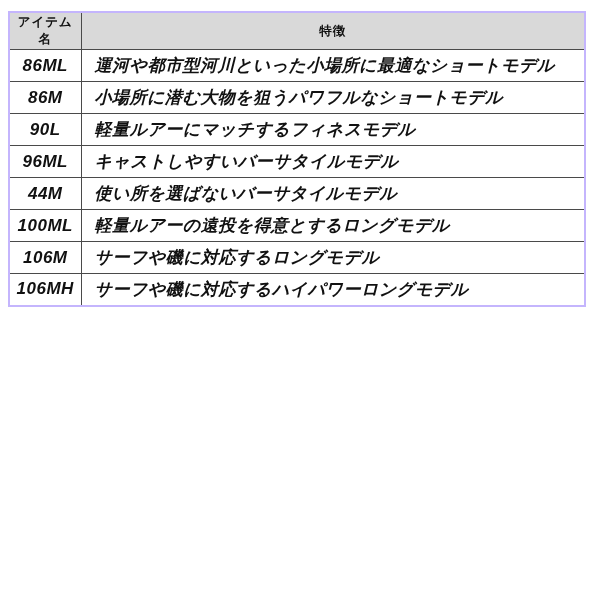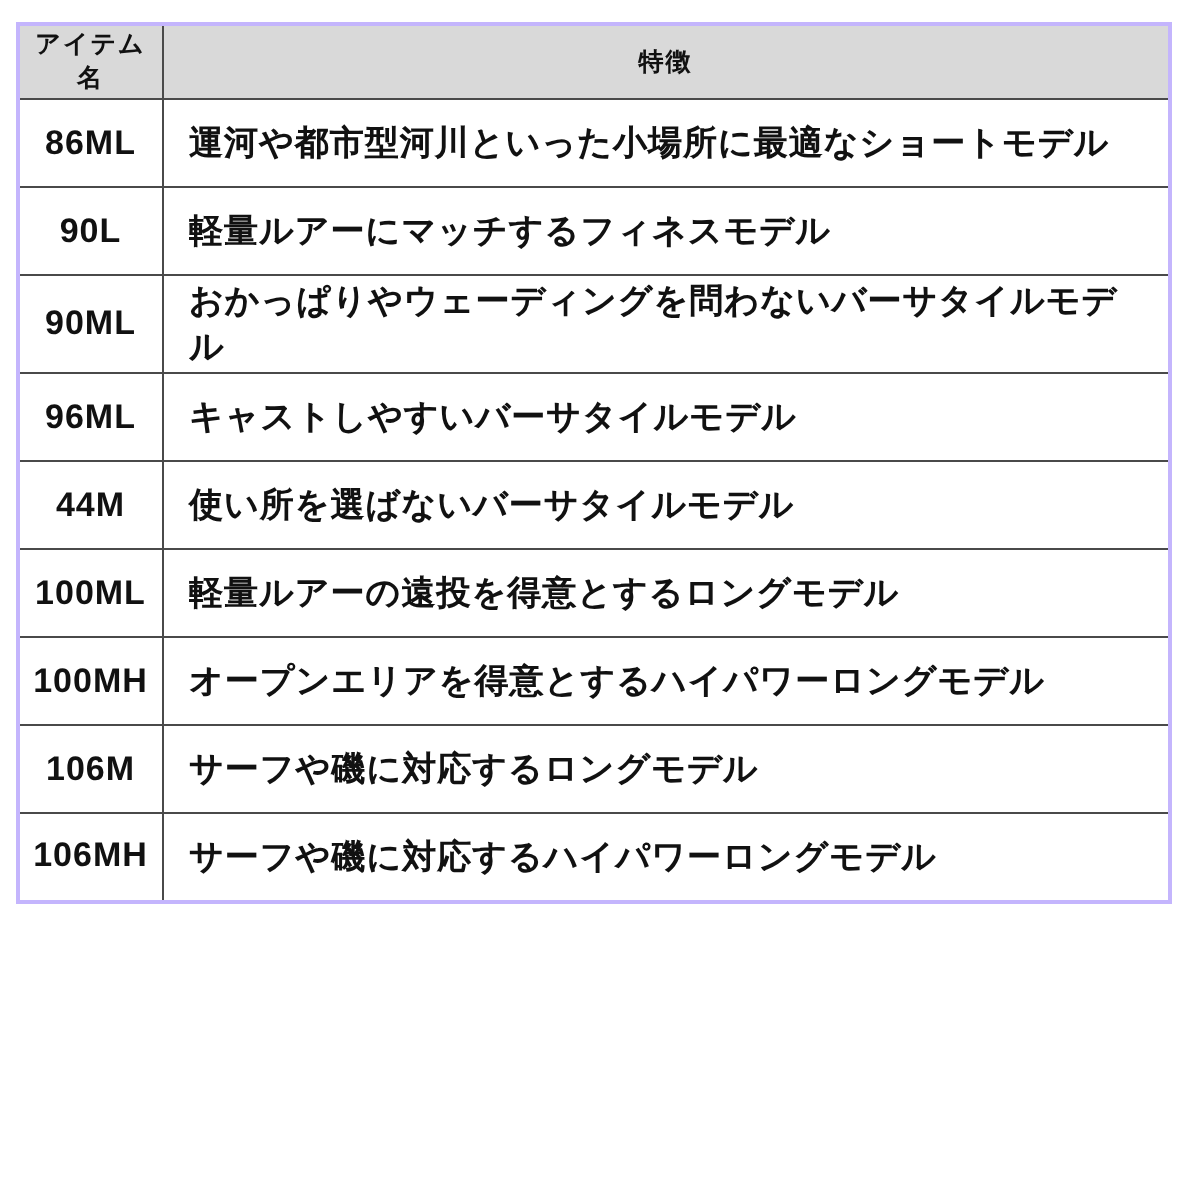--- a/index.html
+++ b/index.html
@@ -32,22 +32,23 @@
   }
   table.spec-table thead th {
     background: #d9d9d9;
     height: 34px;
     font-size: 12.5px;
     text-align: center;
     letter-spacing: 1px;
   }
   table.spec-table tbody td {
     background: #ffffff;
-    height: 44px;
+    height: 32px;
     font-size: 17px;
+    font-style: italic;
   }
   td.col-item {
     text-align: center;
     letter-spacing: 0.5px;
   }
   td.col-feature {
     text-align: left;
     padding-left: 13px;
     padding-right: 10px;
     letter-spacing: 0.5px;
@@ -69,44 +70,40 @@
         <th>アイテム名</th>
         <th>特徴</th>
       </tr>
     </thead>
     <tbody id="spec-table-body">
         <tr>
           <td class="col-item">86ML</td>
           <td class="col-feature">運河や都市型河川といった小場所に最適なショートモデル</td>
         </tr>
         <tr>
+          <td class="col-item">86M</td>
+          <td class="col-feature">小場所に潜む大物を狙うパワフルなショートモデル</td>
+        </tr>
+        <tr>
           <td class="col-item">90L</td>
           <td class="col-feature">軽量ルアーにマッチするフィネスモデル</td>
-        </tr>
-        <tr>
-          <td class="col-item">90ML</td>
-          <td class="col-feature">おかっぱりやウェーディングを問わないバーサタイルモデル</td>
         </tr>
         <tr>
           <td class="col-item">96ML</td>
           <td class="col-feature">キャストしやすいバーサタイルモデル</td>
         </tr>
         <tr>
           <td class="col-item">44M</td>
           <td class="col-feature">使い所を選ばないバーサタイルモデル</td>
         </tr>
         <tr>
           <td class="col-item">100ML</td>
           <td class="col-feature">軽量ルアーの遠投を得意とするロングモデル</td>
         </tr>
         <tr>
-          <td class="col-item">100MH</td>
-          <td class="col-feature">オープンエリアを得意とするハイパワーロングモデル</td>
-        </tr>
-        <tr>
           <td class="col-item">106M</td>
           <td class="col-feature">サーフや磯に対応するロングモデル</td>
         </tr>
         <tr>
           <td class="col-item">106MH</td>
           <td class="col-feature">サーフや磯に対応するハイパワーロングモデル</td>
         </tr>
       </tbody>
   </table>
 </div>

